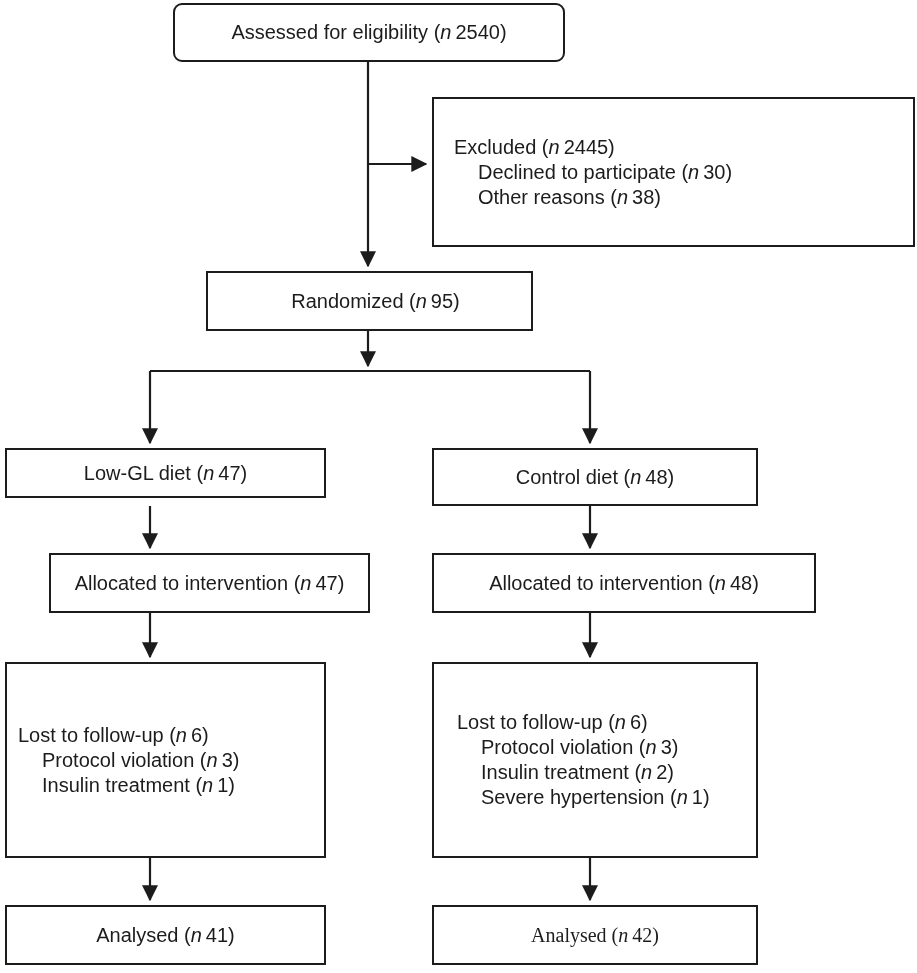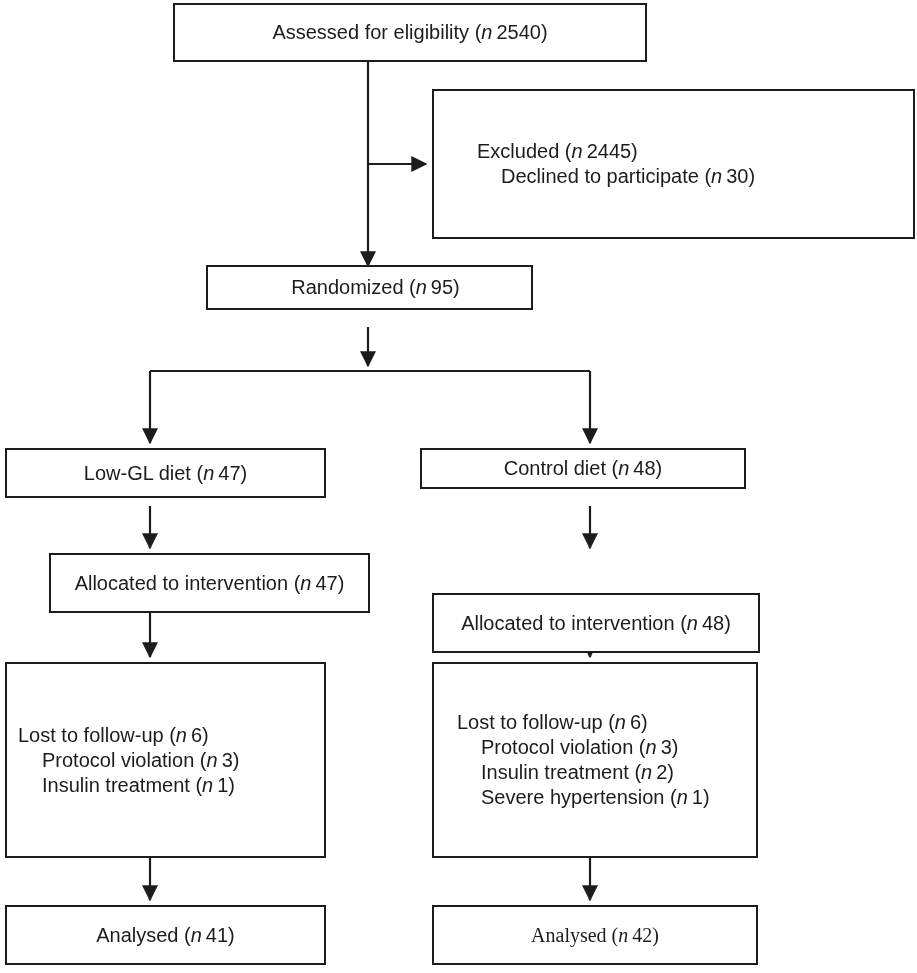--- a/index.html
+++ b/index.html
@@ -28,27 +28,27 @@
   }
   .multi {
     display: flex;
     flex-direction: column;
     justify-content: center;
     line-height: 25px;
   }
   .indent { padding-left: 24px; }
   i { font-style: italic; }
 
-  #assessed   { left: 173px; top: 3px;   width: 474px; height: 59px; }
-  #excluded   { left: 432px; top: 89px;  width: 483px; height: 150px; padding-left: 43px; }
-  #randomized { left: 206px; top: 265px; width: 327px; height: 45px; padding-left: 12px; }
+  #assessed   { left: 173px; top: 3px;   width: 392px; height: 59px; border-radius: 9px; }
+  #excluded   { left: 432px; top: 97px;  width: 483px; height: 150px; padding-left: 20px; }
+  #randomized { left: 206px; top: 271px; width: 327px; height: 60px; padding-left: 12px; }
   #diet-l     { left: 5px;   top: 448px; width: 321px; height: 50px; }
-  #diet-r     { left: 420px; top: 448px; width: 326px; height: 41px; }
+  #diet-r     { left: 432px; top: 448px; width: 326px; height: 58px; }
   #alloc-l    { left: 5px;   top: 553px; width: 321px; height: 60px; margin-left: 44px; }
-  #alloc-r    { left: 432px; top: 553px; width: 328px; height: 60px; margin-top: 40px; }
+  #alloc-r    { left: 432px; top: 553px; width: 384px; height: 60px; }
   #lost-l     { left: 5px;   top: 662px; width: 321px; height: 196px; padding-left: 11px; }
   #lost-r     { left: 432px; top: 662px; width: 326px; height: 196px; padding-left: 23px; }
   #anal-l     { left: 5px;   top: 905px; width: 321px; height: 60px; }
   #anal-r     { left: 432px; top: 905px; width: 326px; height: 60px; font-family: Liberation Serif, serif; }
 </style>
 </head>
 <body>
 
 <div class="canvas">
 
@@ -74,20 +74,21 @@
     </g>
   </svg>
 
   <div id="assessed" class="box center">
     <span>Assessed for eligibility (<i>n</i> 2540)</span>
   </div>
 
   <div id="excluded" class="box multi">
     <div>Excluded (<i>n</i> 2445)</div>
     <div class="indent">Declined to participate (<i>n</i> 30)</div>
+    <div class="indent">Other reasons (<i>n</i> 38)</div>
   </div>
 
   <div id="randomized" class="box center">
     <span>Randomized (<i>n</i> 95)</span>
   </div>
 
   <div id="diet-l" class="box center">
     <span>Low-GL diet (<i>n</i> 47)</span>
   </div>
 

